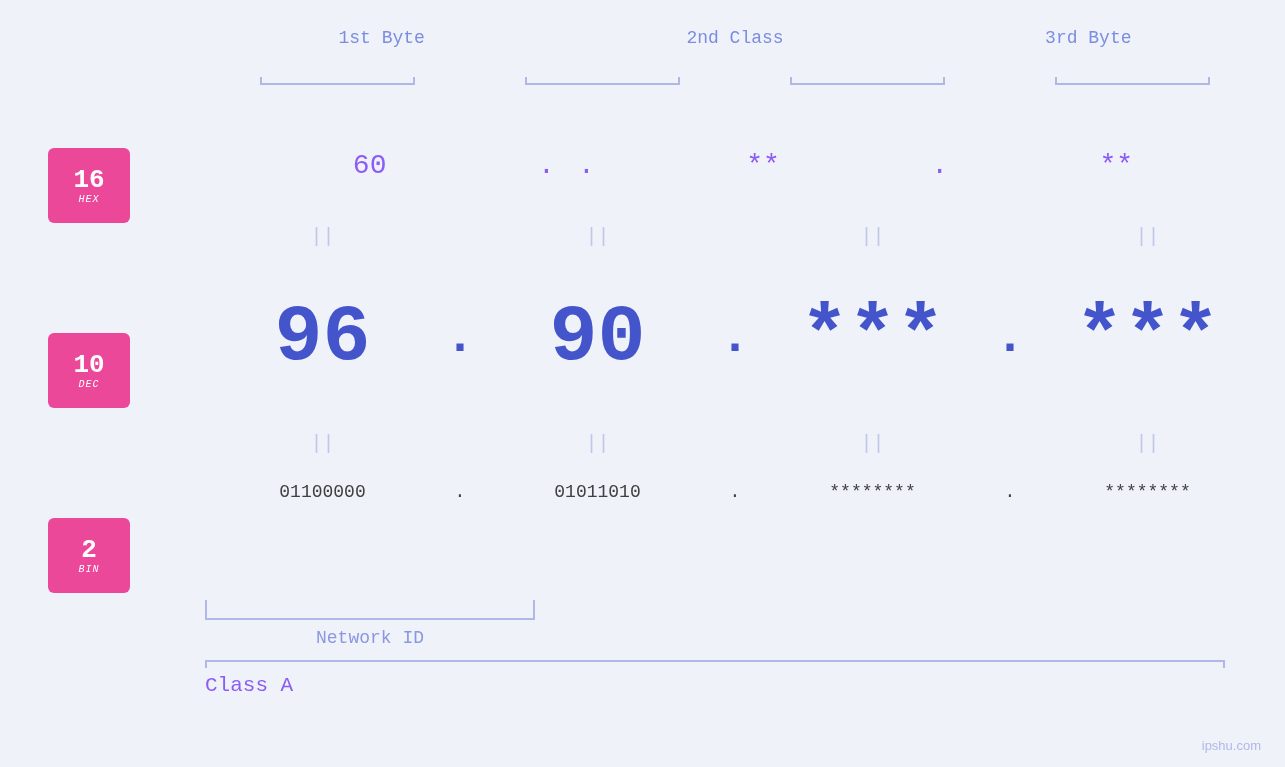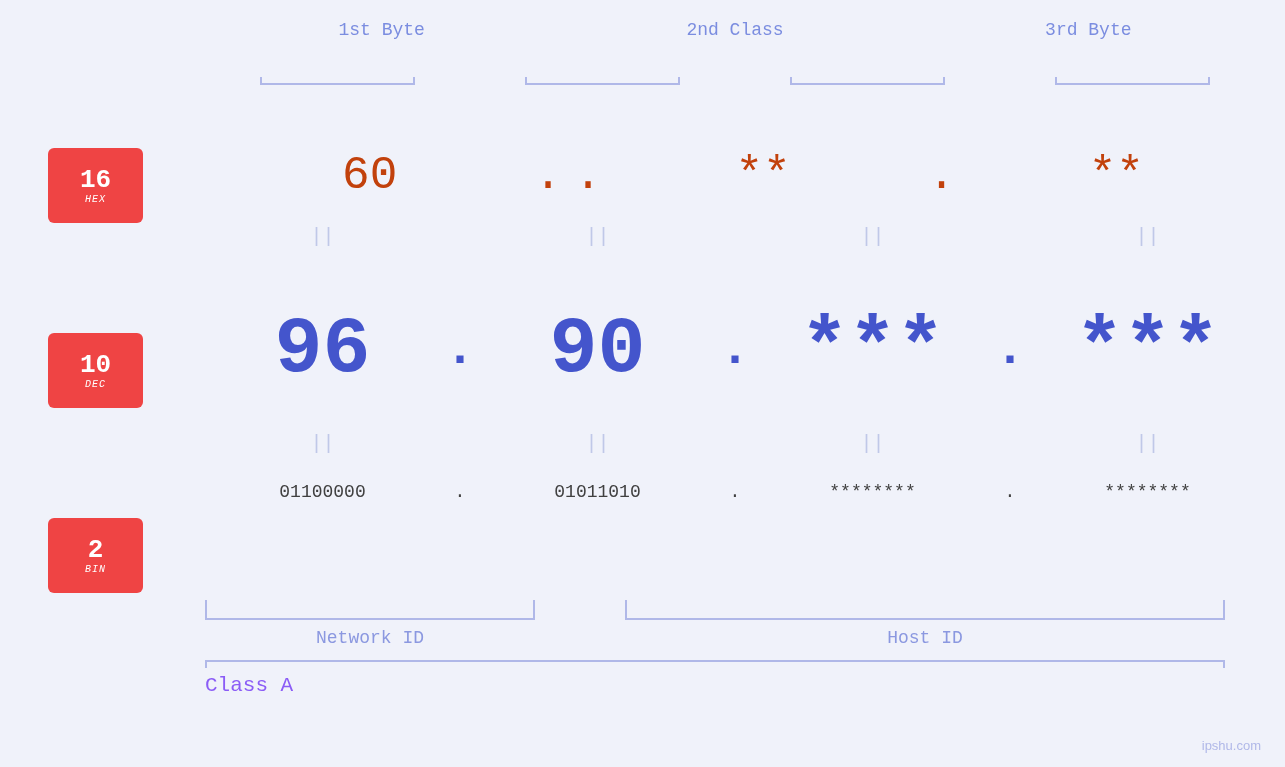--- a/index.html
+++ b/index.html
@@ -26,23 +26,23 @@
     .badge-column {
       position: absolute;
       left: 48px;
       top: 148px;
       display: flex;
       flex-direction: column;
       gap: 110px;
     }
 
     .badge {
-      width: 95px;
+      width: 82px;
       height: 75px;
-      background-color: #ef4444;
+      background-color: #ec4899;
       border-radius: 6px;
       display: flex;
       flex-direction: column;
       align-items: center;
       justify-content: center;
       color: white;
     }
 
     .badge-number {
       font-size: 26px;
@@ -62,21 +62,21 @@
       position: absolute;
       top: 0;
       left: 145px;
       right: 20px;
       bottom: 0;
     }
 
     
     .byte-headers {
       position: absolute;
-      top: 20px;
+      top: 28px;
       left: 60px;
       right: 0;
       display: flex;
       justify-content: space-around;
     }
 
     .byte-header-item {
       width: 200px;
       text-align: center;
       color: #7b8de0;
@@ -238,41 +238,41 @@
       right: 0;
       display: flex;
       align-items: center;
     }
 
     .hex-row-wrapper {
       top: 150px;
     }
 
     .dec-row-wrapper {
-      top: 304px;
+      top: 292px;
     }
 
     .bin-row-wrapper {
       top: 482px;
     }
 
     .cell {
       flex: 1;
       text-align: center;
     }
 
     .cell-sep {
       width: 40px;
       text-align: center;
       flex-shrink: 0;
     }
 
     .hex-value {
-      color: #c2410c;
-      font-size: 46px;
+      color: #8b5cf6;
+      font-size: 28px;
       font-family: 'Courier New', Courier, monospace;
       margin-left: 16px;
     }
 
     .dec-value {
       color: #4455cc;
       font-size: 80px;
       font-weight: bold;
       font-family: 'Courier New', Courier, monospace;
     }
@@ -434,24 +434,20 @@
       <div class="cell">
         <span class="bin-value">********</span>
       </div>
     </div>
 
     <div class="network-id-area">
       <div class="network-id-bracket"></div>
       <div class="network-id-label">Network ID</div>
     </div>
 
-    <div class="host-id-area">
-      <div class="host-id-bracket"></div>
-      <div class="host-id-label">Host ID</div>
-    </div>
 
     <div class="class-a-area">
       <div class="class-a-line"></div>
       <div class="class-a-label">Class A</div>
     </div>
 
   </div>
 
   <div class="watermark">ipshu.com</div>
 

